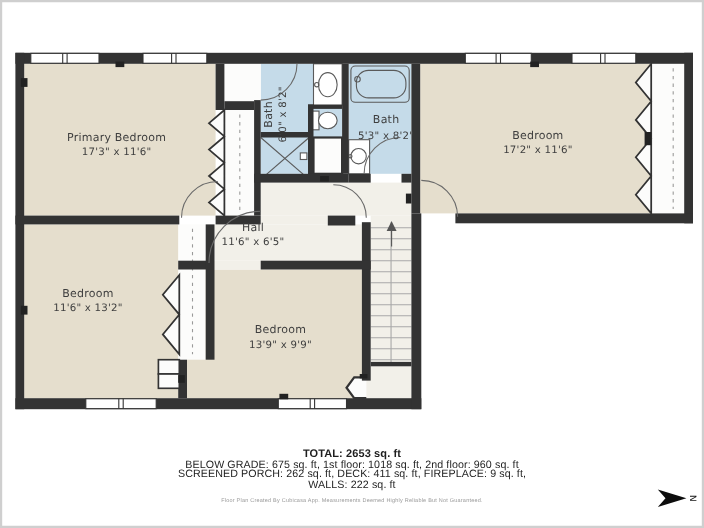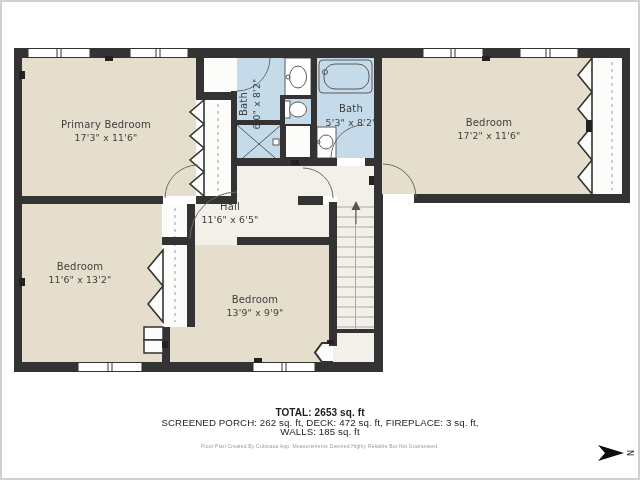--- a/index.html
+++ b/index.html
@@ -246,17 +246,18 @@
     </g>
 
     <g>
       <polygon points="598,445 624,453 598,461 605,453" fill="#0d0d0d"></polygon>
       <text transform="rotate(90 630 453)" x="630" y="456" font-family="DejaVu Sans,sans-serif" font-size="8" fill="#111" text-anchor="middle">N</text>
     </g>
   </svg>
 
   <div class="footer">
     <div class="total">TOTAL: 2653 sq. ft</div>
-    <div>SCREENED PORCH: 262 sq. ft, DECK: 472 sq. ft, FIREPLACE: 3 sq. ft,</div>
-    <div>WALLS: 185 sq. ft</div>
+    <div>BELOW GRADE: 675 sq. ft, 1st floor: 1018 sq. ft, 2nd floor: 960 sq. ft</div>
+    <div>SCREENED PORCH: 262 sq. ft, DECK: 411 sq. ft, FIREPLACE: 9 sq. ft,</div>
+    <div>WALLS: 222 sq. ft</div>
     <div class="tiny">Floor Plan Created By Cubicasa App. Measurements Deemed Highly Reliable But Not Guaranteed.</div>
   </div>
 </div>
 
 </body></html>

